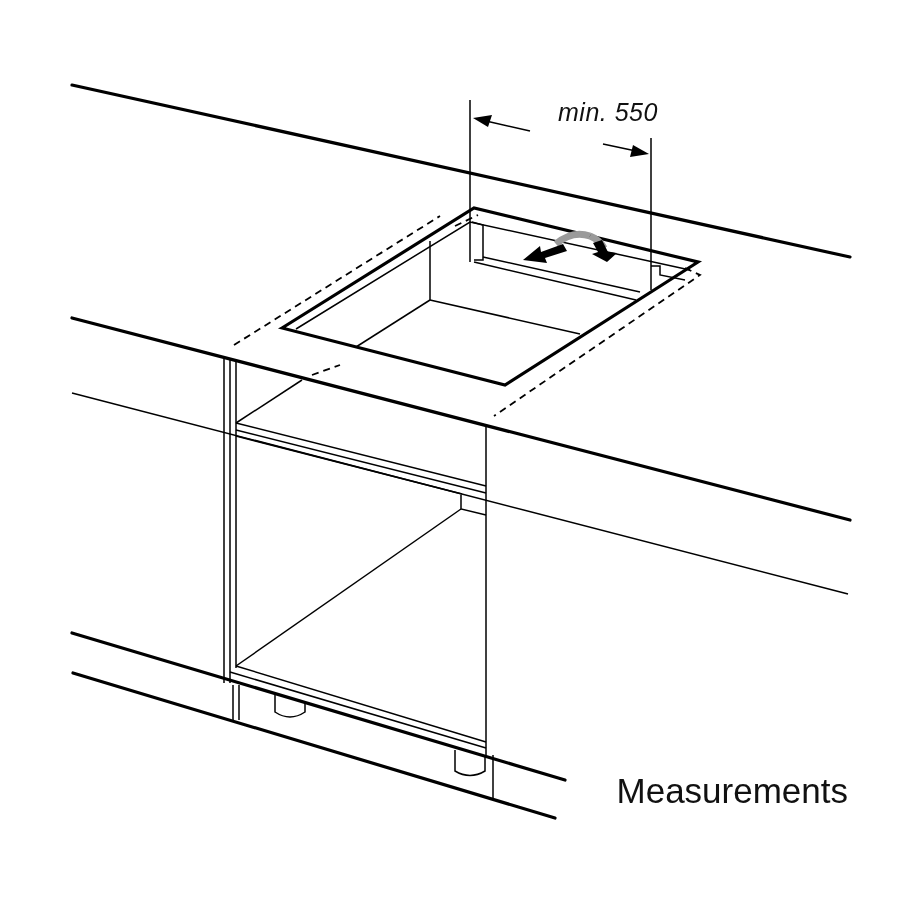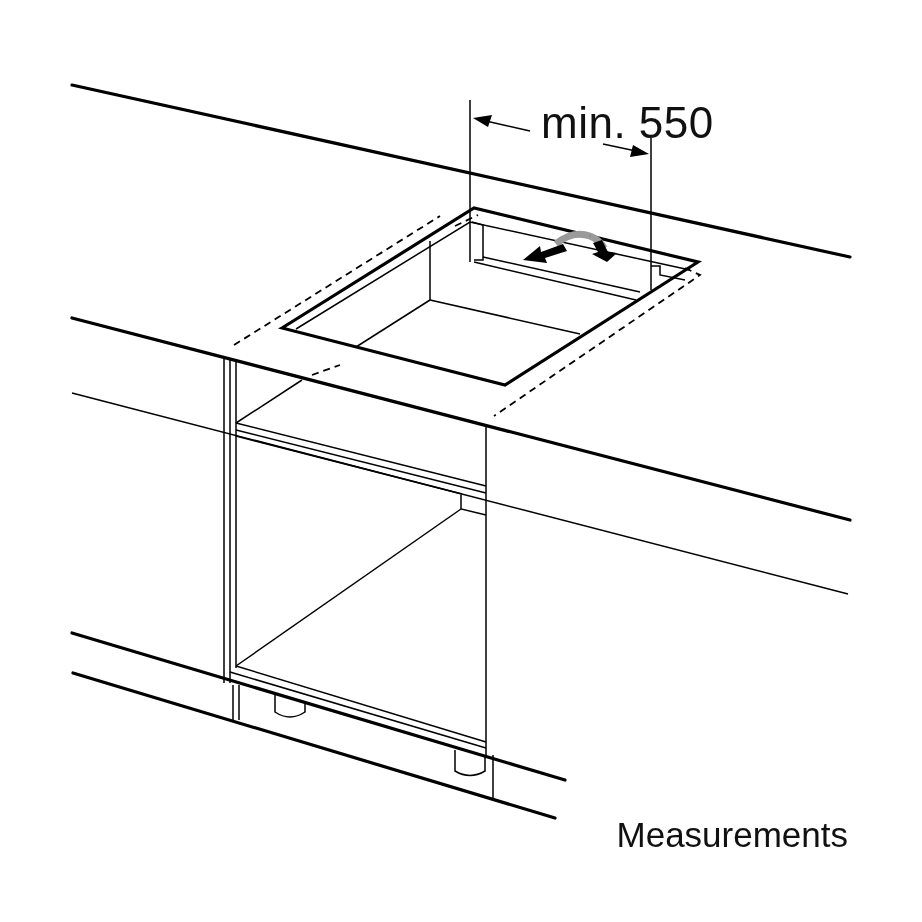--- a/index.html
+++ b/index.html
@@ -2,22 +2,22 @@
 <html><head>
   <meta charset="utf-8">
   <style>
     html, body { margin: 0; padding: 0; background: #ffffff; }
     #canvas { position: relative; width: 922px; height: 922px; background: #ffffff; overflow: hidden; }
     svg { position: absolute; left: 0; top: 0; }
     .thick { stroke: #000; stroke-width: 3.2; fill: none; stroke-linecap: round; }
     .thin { stroke: #000; stroke-width: 1.5; fill: none; }
     .dash { stroke: #000; stroke-width: 1.8; fill: none; stroke-dasharray: 7 5; }
     .label { position: absolute; font-family: "Liberation Sans", sans-serif; color: #111; }
-    #dim-label { left: 541px; top: 98px; font-size: 44px; letter-spacing: 0.5px; }
-    #note { right: 74px; top: 816px; font-size: 35px; text-align: left; line-height: 38px; }
+    #dim-label { left: 558px; top: 98px; font-size: 25px; letter-spacing: 0.5px; font-style: italic; }
+    #note { right: 74px; top: 772px; font-size: 35px; text-align: left; line-height: 38px; }
   </style>
 </head>
 <body>
 
 <div id="canvas">
   <svg width="922" height="922" viewBox="0 0 922 922">
 
     <line class="thick" x1="72" y1="85" x2="850" y2="257"></line>
 
     <line class="thick" x1="72" y1="318" x2="850" y2="520"></line>

